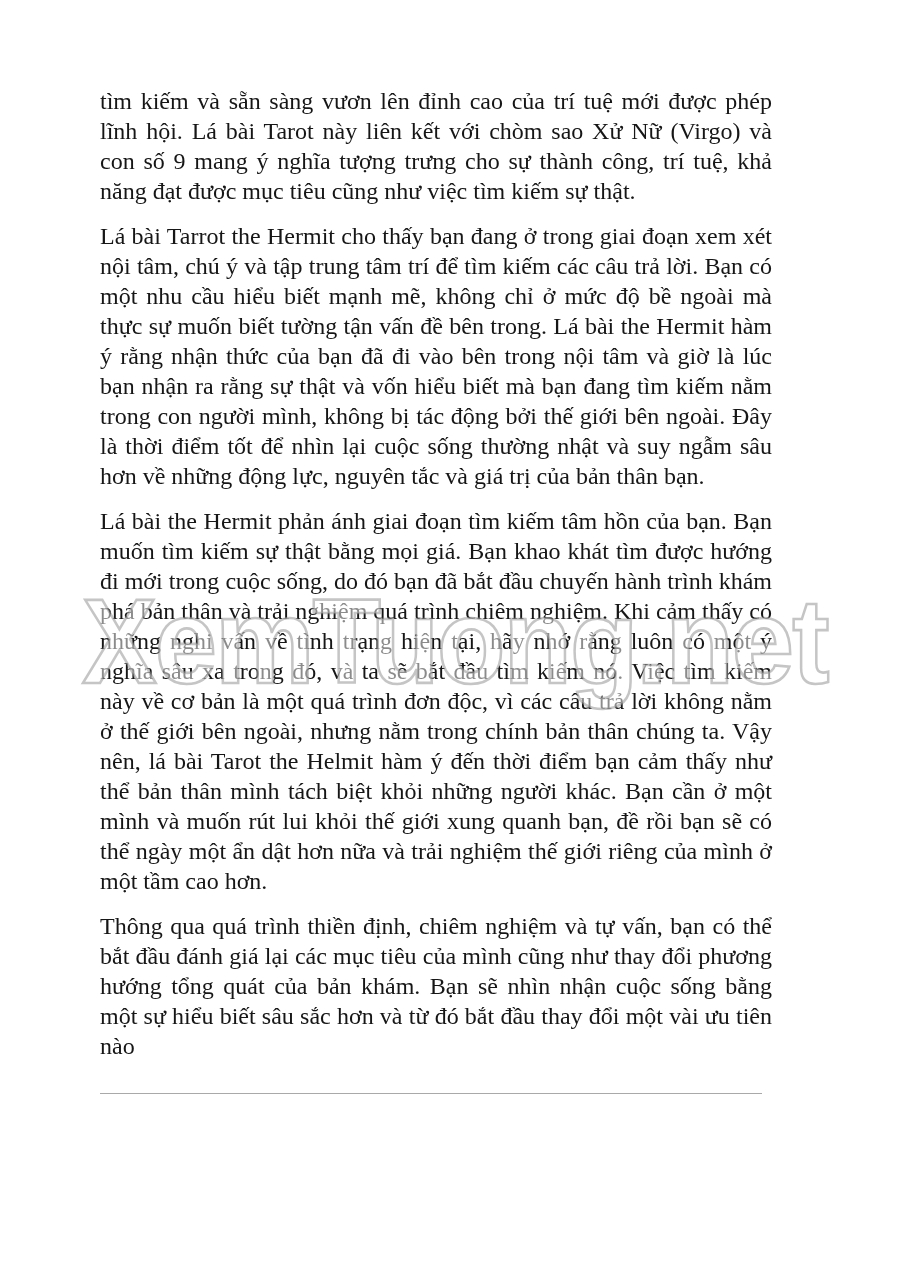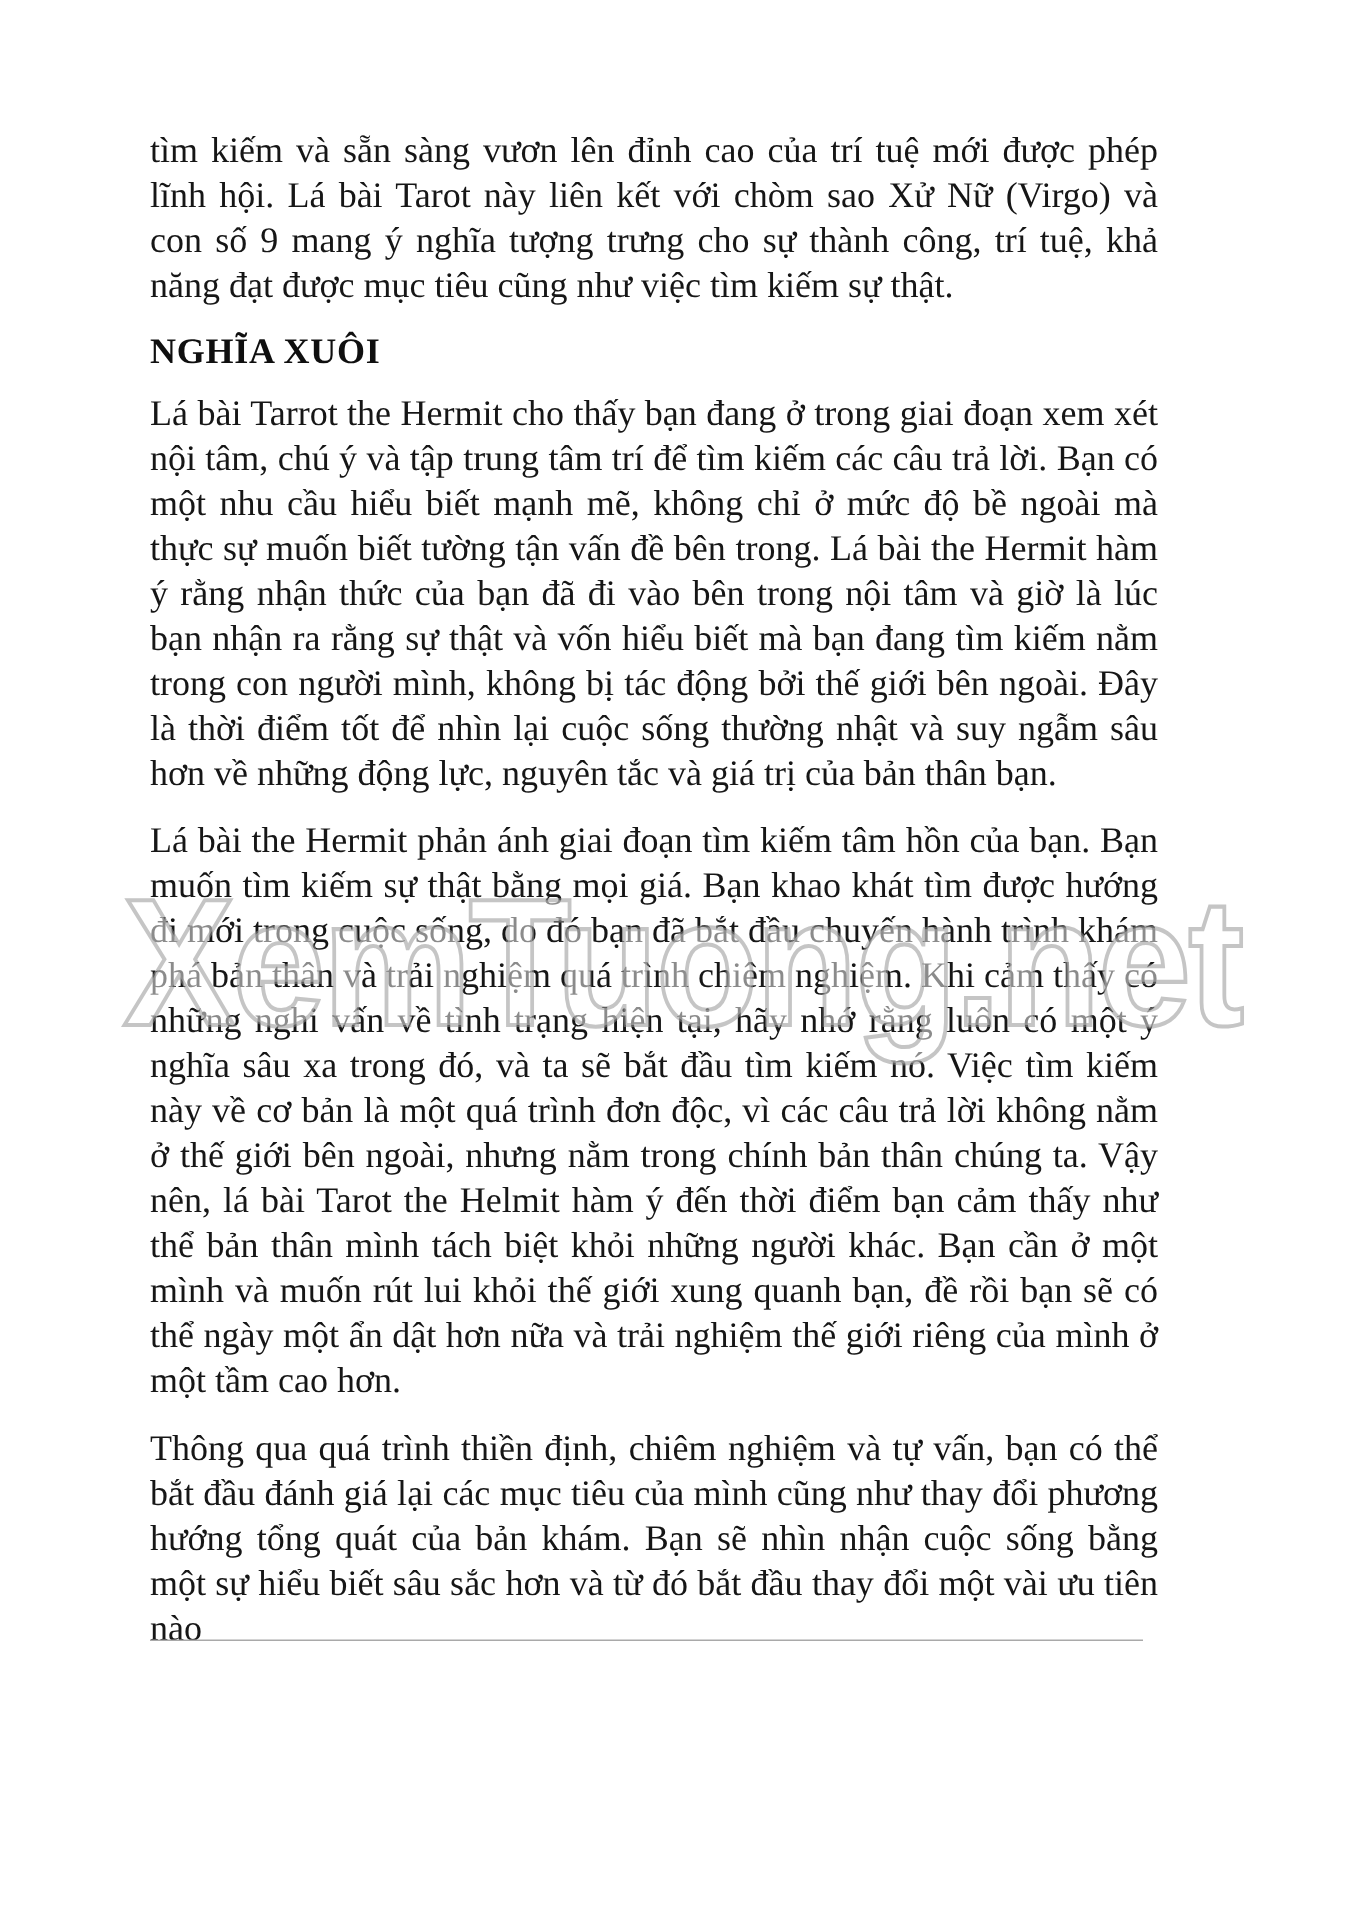--- a/index.html
+++ b/index.html
@@ -104,21 +104,20 @@
   }
 </style>
 </head>
 <body>
 
 <div class="page">
 
   <div class="content">
     <p>tìm kiếm và sẵn sàng vươn lên đỉnh cao của trí tuệ mới được phép lĩnh hội. Lá bài Tarot này liên kết với chòm sao Xử Nữ (Virgo) và con số 9 mang ý nghĩa tượng trưng cho sự thành công, trí tuệ, khả năng đạt được mục tiêu cũng như việc tìm kiếm sự thật.</p>
 
-    <h2 class="section-heading">NGHĨA XUÔI</h2>
 
     <p>Lá bài Tarrot the Hermit cho thấy bạn đang ở trong giai đoạn xem xét nội tâm, chú ý và tập trung tâm trí để tìm kiếm các câu trả lời. Bạn có một nhu cầu hiểu biết mạnh mẽ, không chỉ ở mức độ bề ngoài mà thực sự muốn biết tường tận vấn đề bên trong. Lá bài the Hermit hàm ý rằng nhận thức của bạn đã đi vào bên trong nội tâm và giờ là lúc bạn nhận ra rằng sự thật và vốn hiểu biết mà bạn đang tìm kiếm nằm trong con người mình, không bị tác động bởi thế giới bên ngoài. Đây là thời điểm tốt để nhìn lại cuộc sống thường nhật và suy ngẫm sâu hơn về những động lực, nguyên tắc và giá trị của bản thân bạn.</p>
 
     <p>Lá bài the Hermit phản ánh giai đoạn tìm kiếm tâm hồn của bạn. Bạn muốn tìm kiếm sự thật bằng mọi giá. Bạn khao khát tìm được hướng đi mới trong cuộc sống, do đó bạn đã bắt đầu chuyến hành trình khám phá bản thân và trải nghiệm quá trình chiêm nghiệm. Khi cảm thấy có những nghi vấn về tình trạng hiện tại, hãy nhớ rằng luôn có một ý nghĩa sâu xa trong đó, và ta sẽ bắt đầu tìm kiếm nó. Việc tìm kiếm này về cơ bản là một quá trình đơn độc, vì các câu trả lời không nằm ở thế giới bên ngoài, nhưng nằm trong chính bản thân chúng ta. Vậy nên, lá bài Tarot the Helmit hàm ý đến thời điểm bạn cảm thấy như thể bản thân mình tách biệt khỏi những người khác. Bạn cần ở một mình và muốn rút lui khỏi thế giới xung quanh bạn, đề rồi bạn sẽ có thể ngày một ẩn dật hơn nữa và trải nghiệm thế giới riêng của mình ở một tầm cao hơn.</p>
 
     <p>Thông qua quá trình thiền định, chiêm nghiệm và tự vấn, bạn có thể bắt đầu đánh giá lại các mục tiêu của mình cũng như thay đổi phương hướng tổng quát của bản khám. Bạn sẽ nhìn nhận cuộc sống bằng một sự hiểu biết sâu sắc hơn và từ đó bắt đầu thay đổi một vài ưu tiên nào</p>
   </div>
 
   <div class="watermark">XemTuong.net</div>
 

